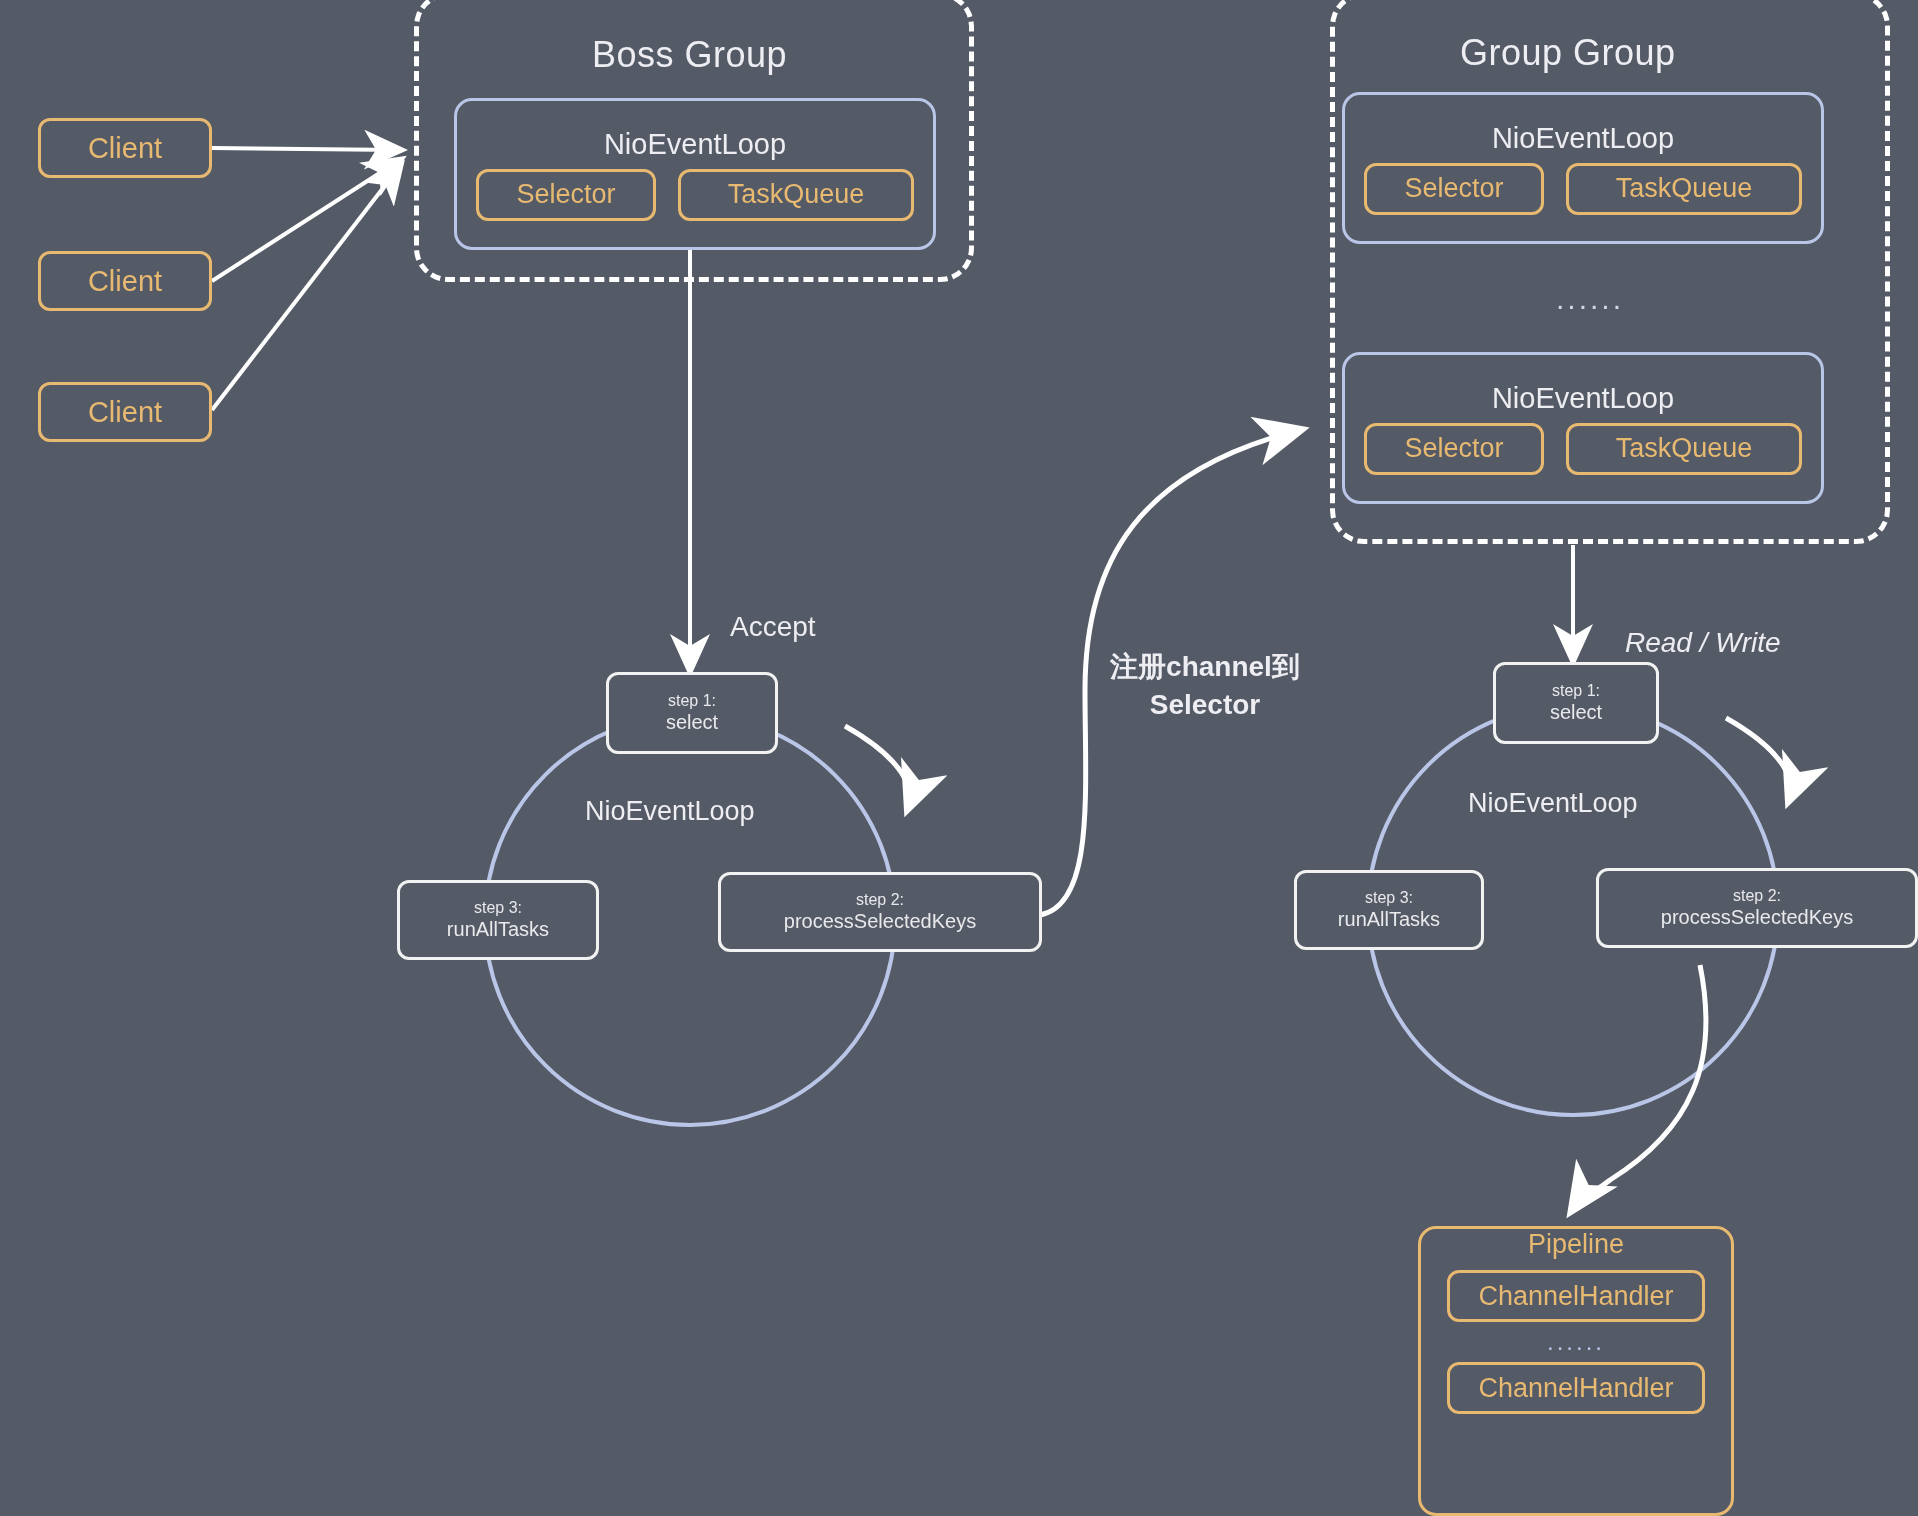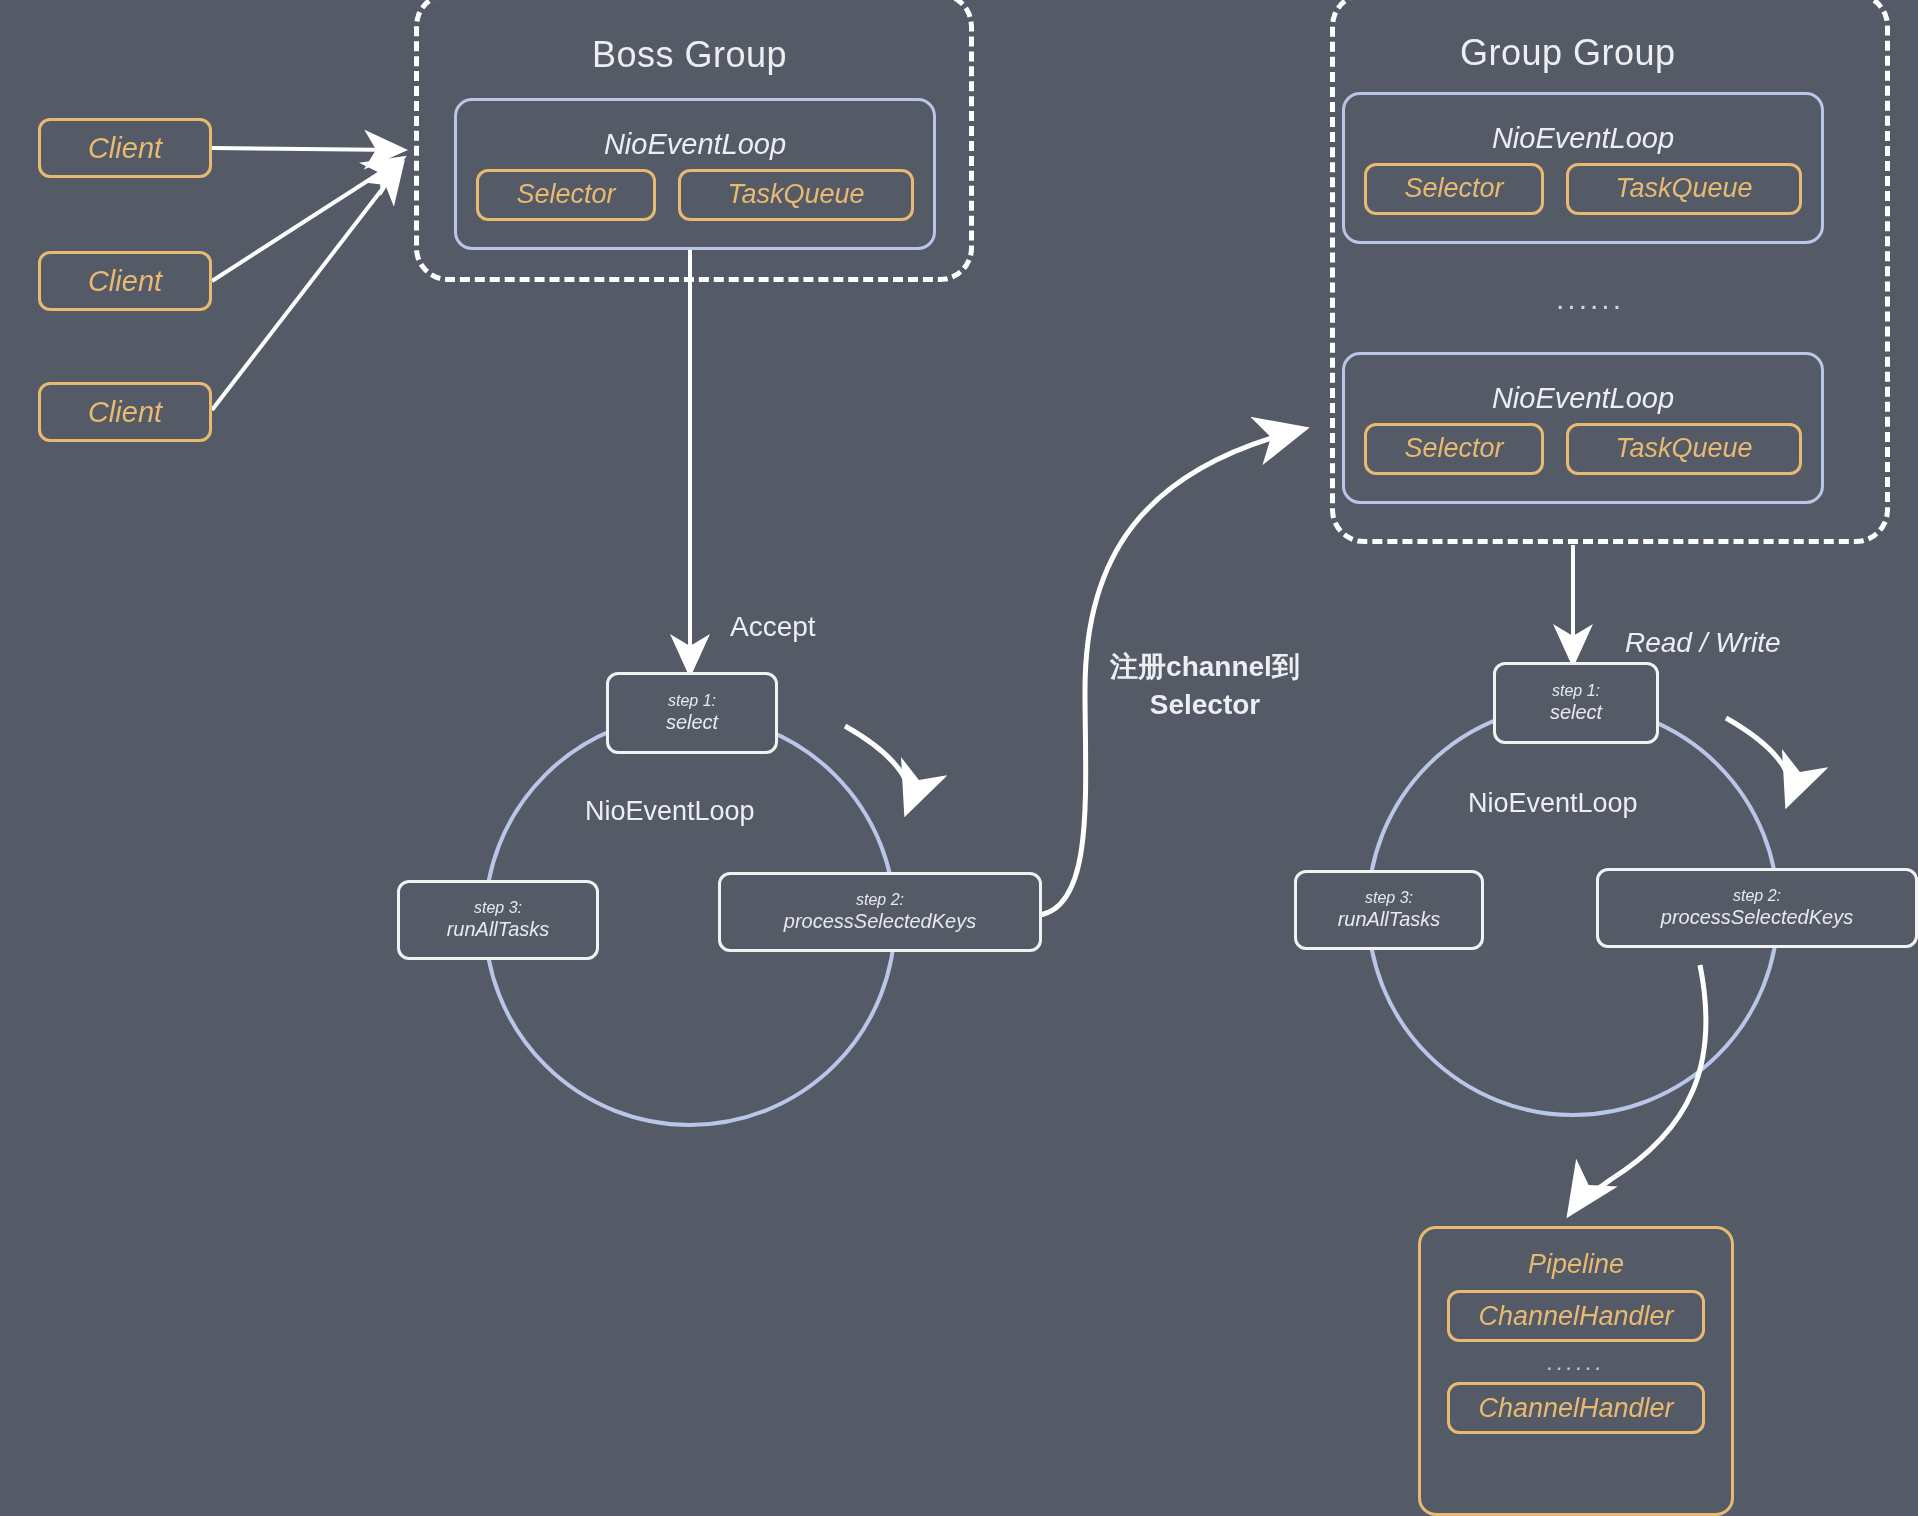--- a/index.html
+++ b/index.html
@@ -24,21 +24,20 @@
   }
   
   .box {
     position: absolute;
     box-sizing: border-box;
     display: flex;
     flex-direction: column;
     align-items: center;
     justify-content: center;
     text-align: center;
-    font-style: italic;
   }
   .orange-box {
     border: 3px solid #e8b971;
     border-radius: 12px;
     color: #e8b971;
     background: transparent;
   }
   .blue-box {
     border: 3px solid #b9c6e8;
     border-radius: 18px;
@@ -246,21 +245,21 @@
   <div class="box white-box" style="left:1596px; top:868px; width:322px; height:80px;">
     <span class="step-line1">step 2:</span>
     <span class="step-line2">processSelectedKeys</span>
   </div>
 
   <div class="box white-box" style="left:1294px; top:870px; width:190px; height:80px;">
     <span class="step-line1">step 3:</span>
     <span class="step-line2">runAllTasks</span>
   </div>
 
-  <div class="box orange-box" style="left:1418px; top:1226px; width:316px; height:290px; justify-content:flex-start; padding-top:20px; border-radius:18px;">
+  <div class="box orange-box" style="left:1418px; top:1226px; width:316px; height:290px; justify-content:flex-start; border-radius:18px;">
     <span class="pipeline-title">Pipeline</span>
     <div class="box orange-box" style="position:relative; width:258px; height:52px;">
       <span class="sub-label">ChannelHandler</span>
     </div>
     <div class="pipe-dots">......</div>
     <div class="box orange-box" style="position:relative; width:258px; height:52px;">
       <span class="sub-label">ChannelHandler</span>
     </div>
   </div>
 

